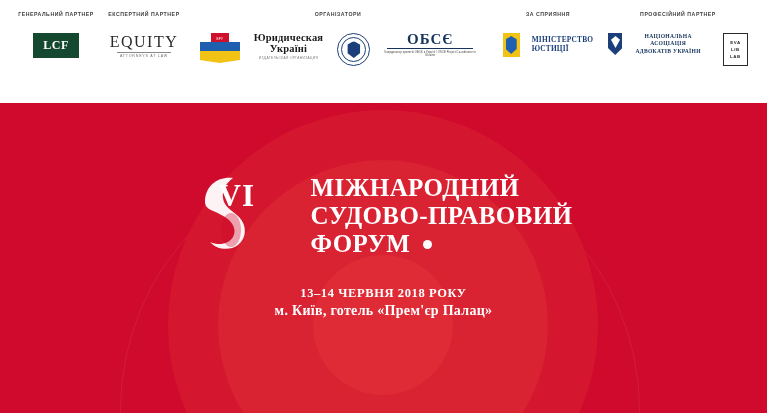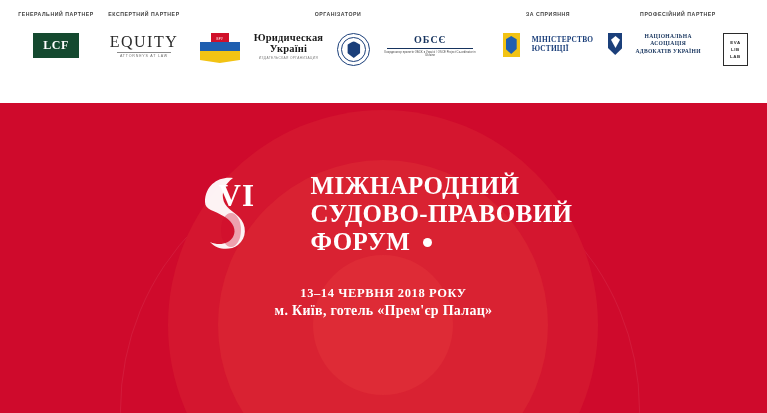--- a/index.html
+++ b/index.html
@@ -200,21 +200,21 @@
     clip-path: polygon(50% 0, 100% 22%, 100% 70%, 50% 100%, 0 70%, 0 22%);
   }
   
   .logo-obcc {
     text-align: center;
     color: #16335e;
     width: 92px;
   }
   .logo-obcc .ob-main {
     font-family: "Liberation Serif", serif;
-    font-size: 10px;
+    font-size: 15px;
     font-weight: bold;
     letter-spacing: 1px;
     line-height: 13px;
   }
   .logo-obcc .ob-rule {
     width: 86px; height: 1px;
     background: #16335e;
     margin: 2px auto;
   }
   .logo-obcc .ob-sub {
@@ -301,21 +301,21 @@
     position: absolute;
     left: 0; right: 0;
     top: 172px;
     z-index: 4;
     display: flex;
     flex-direction: column;
     align-items: center;
   }
   .hero-row {
     display: flex;
-    align-items: flex-start;
+    align-items: flex-end;
     justify-content: center;
   }
   .emblem {
     position: relative;
     width: 78px; height: 86px;
     flex: 0 0 auto;
     margin-right: 6px;
   }
   .emblem .vi {
     position: absolute;

